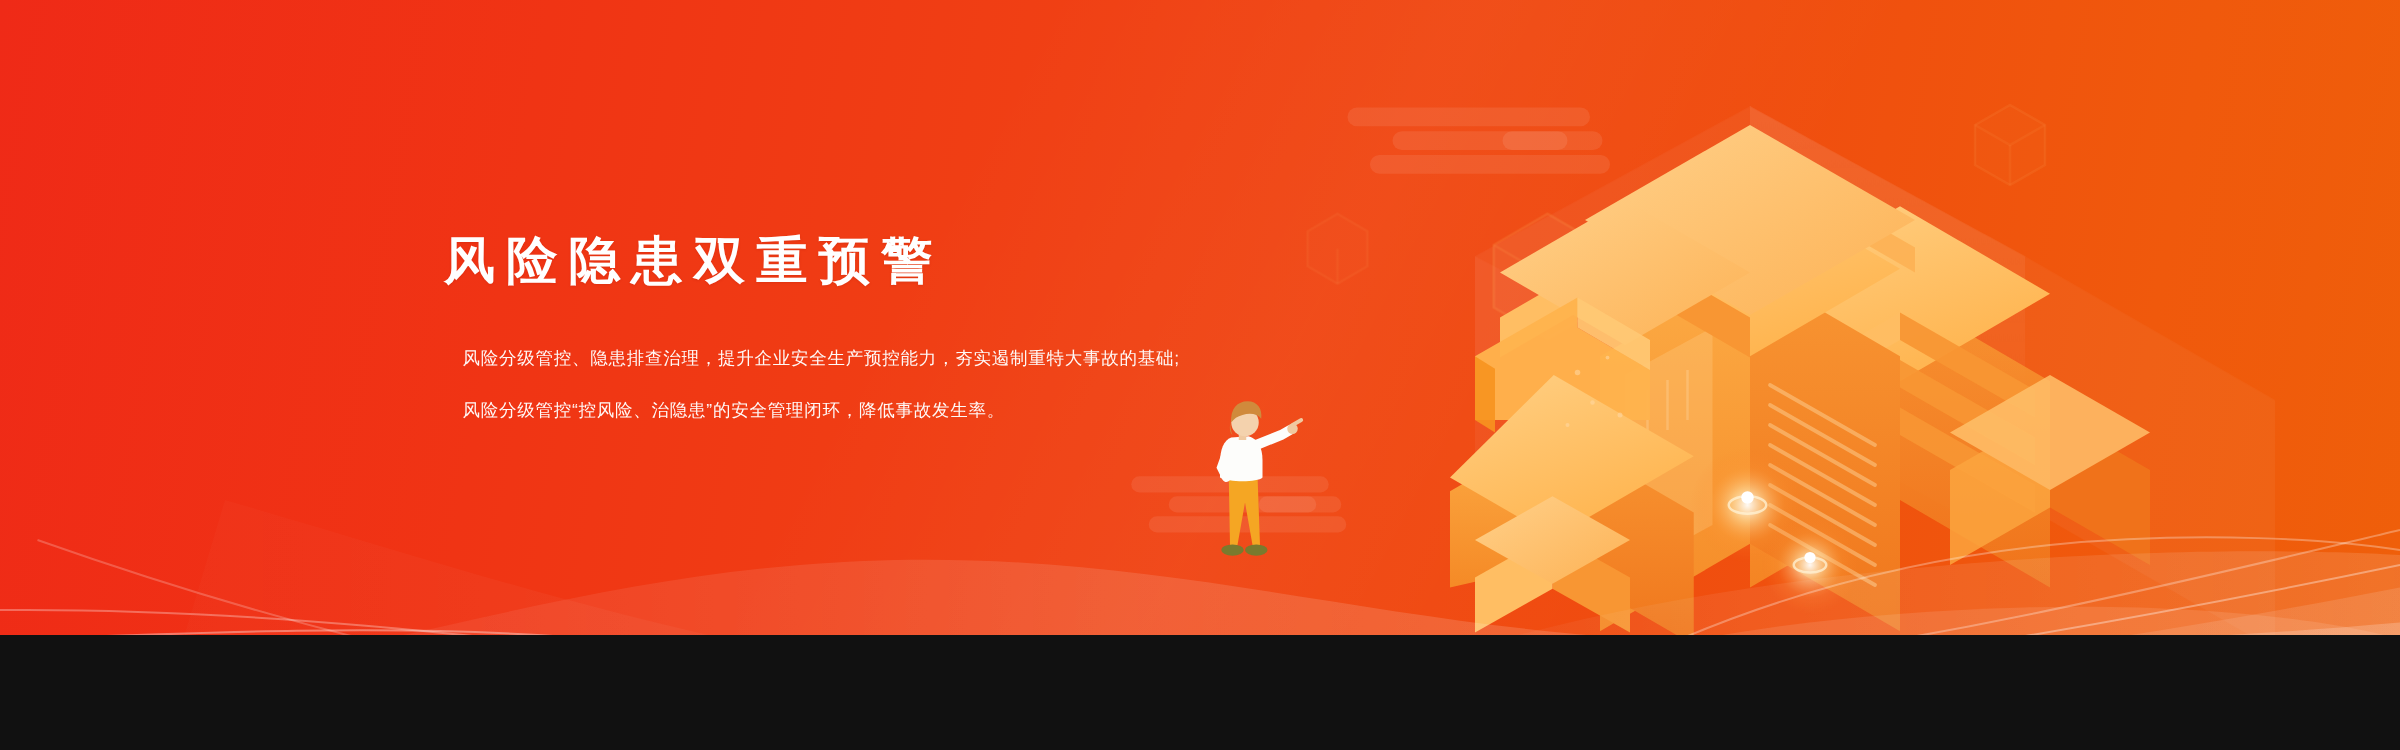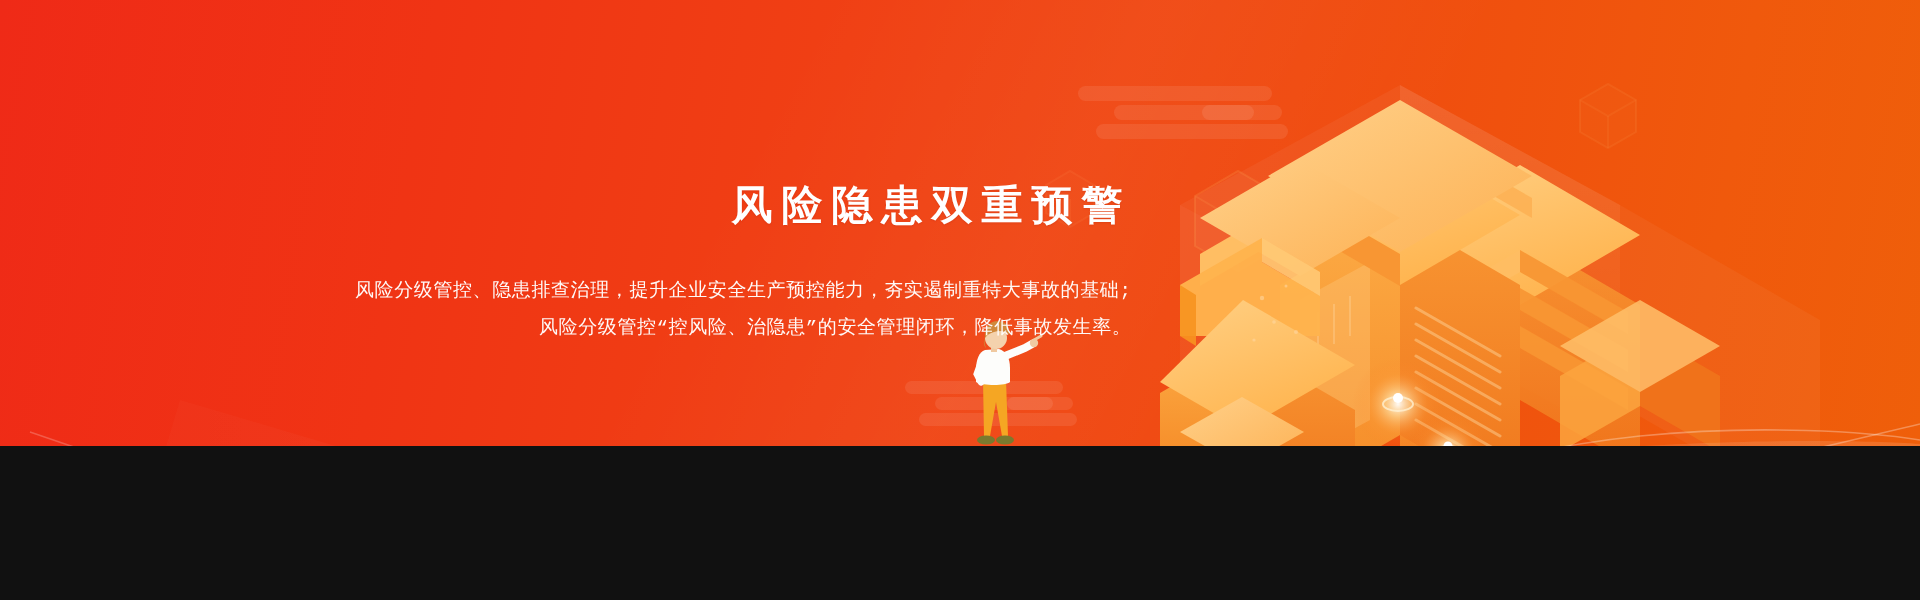--- a/index.html
+++ b/index.html
@@ -2,31 +2,30 @@
 <html><head>
 <meta charset="utf-8">
 <style>
   html, body {
     margin: 0; padding: 0;
     background: #111;
   }
   #stage {
     position: relative;
     width: 1920px;
-    height: 446px;
+    height: 508px;
     overflow: hidden;
-    font-family: Liberation Mono, monospace;
+    font-family: Liberation Sans, sans-serif;
     background: linear-gradient(100deg,
         #ef2a17 0%,
         #f03414 22%,
         #f04314 48%,
         #f04d0f 70%,
         #f0590c 88%,
         #ef5f0a 100%);
-    text-align: right;
   }
 
   
   .sheen {
     position: absolute; inset: 0;
     background:
       linear-gradient(118deg, rgba(255,255,255,0) 38%, rgba(255,255,255,0.035) 54%, rgba(255,255,255,0) 70%);
     pointer-events: none;
   }
 
@@ -49,25 +48,25 @@
     font-size: 41px;
     font-weight: bold;
     letter-spacing: 9px;
     line-height: 1.1;
     margin: 0 0 42px 0;
     white-space: nowrap;
     text-shadow: 0 1px 2px rgba(150,20,0,0.18);
   }
   .subline {
     color: #ffffff;
-    font-size: 19px;
+    font-size: 14px;
     font-weight: normal;
     letter-spacing: 0.6px;
     line-height: 1.95;
-    margin: 0;
+    margin: 15px;
     white-space: nowrap;
     opacity: 0.97;
   }
 
   
   .cloud { position: absolute; z-index: 6; }
   .cloud i {
     display: block;
     position: absolute;
     background: rgba(255,255,255,0.085);

